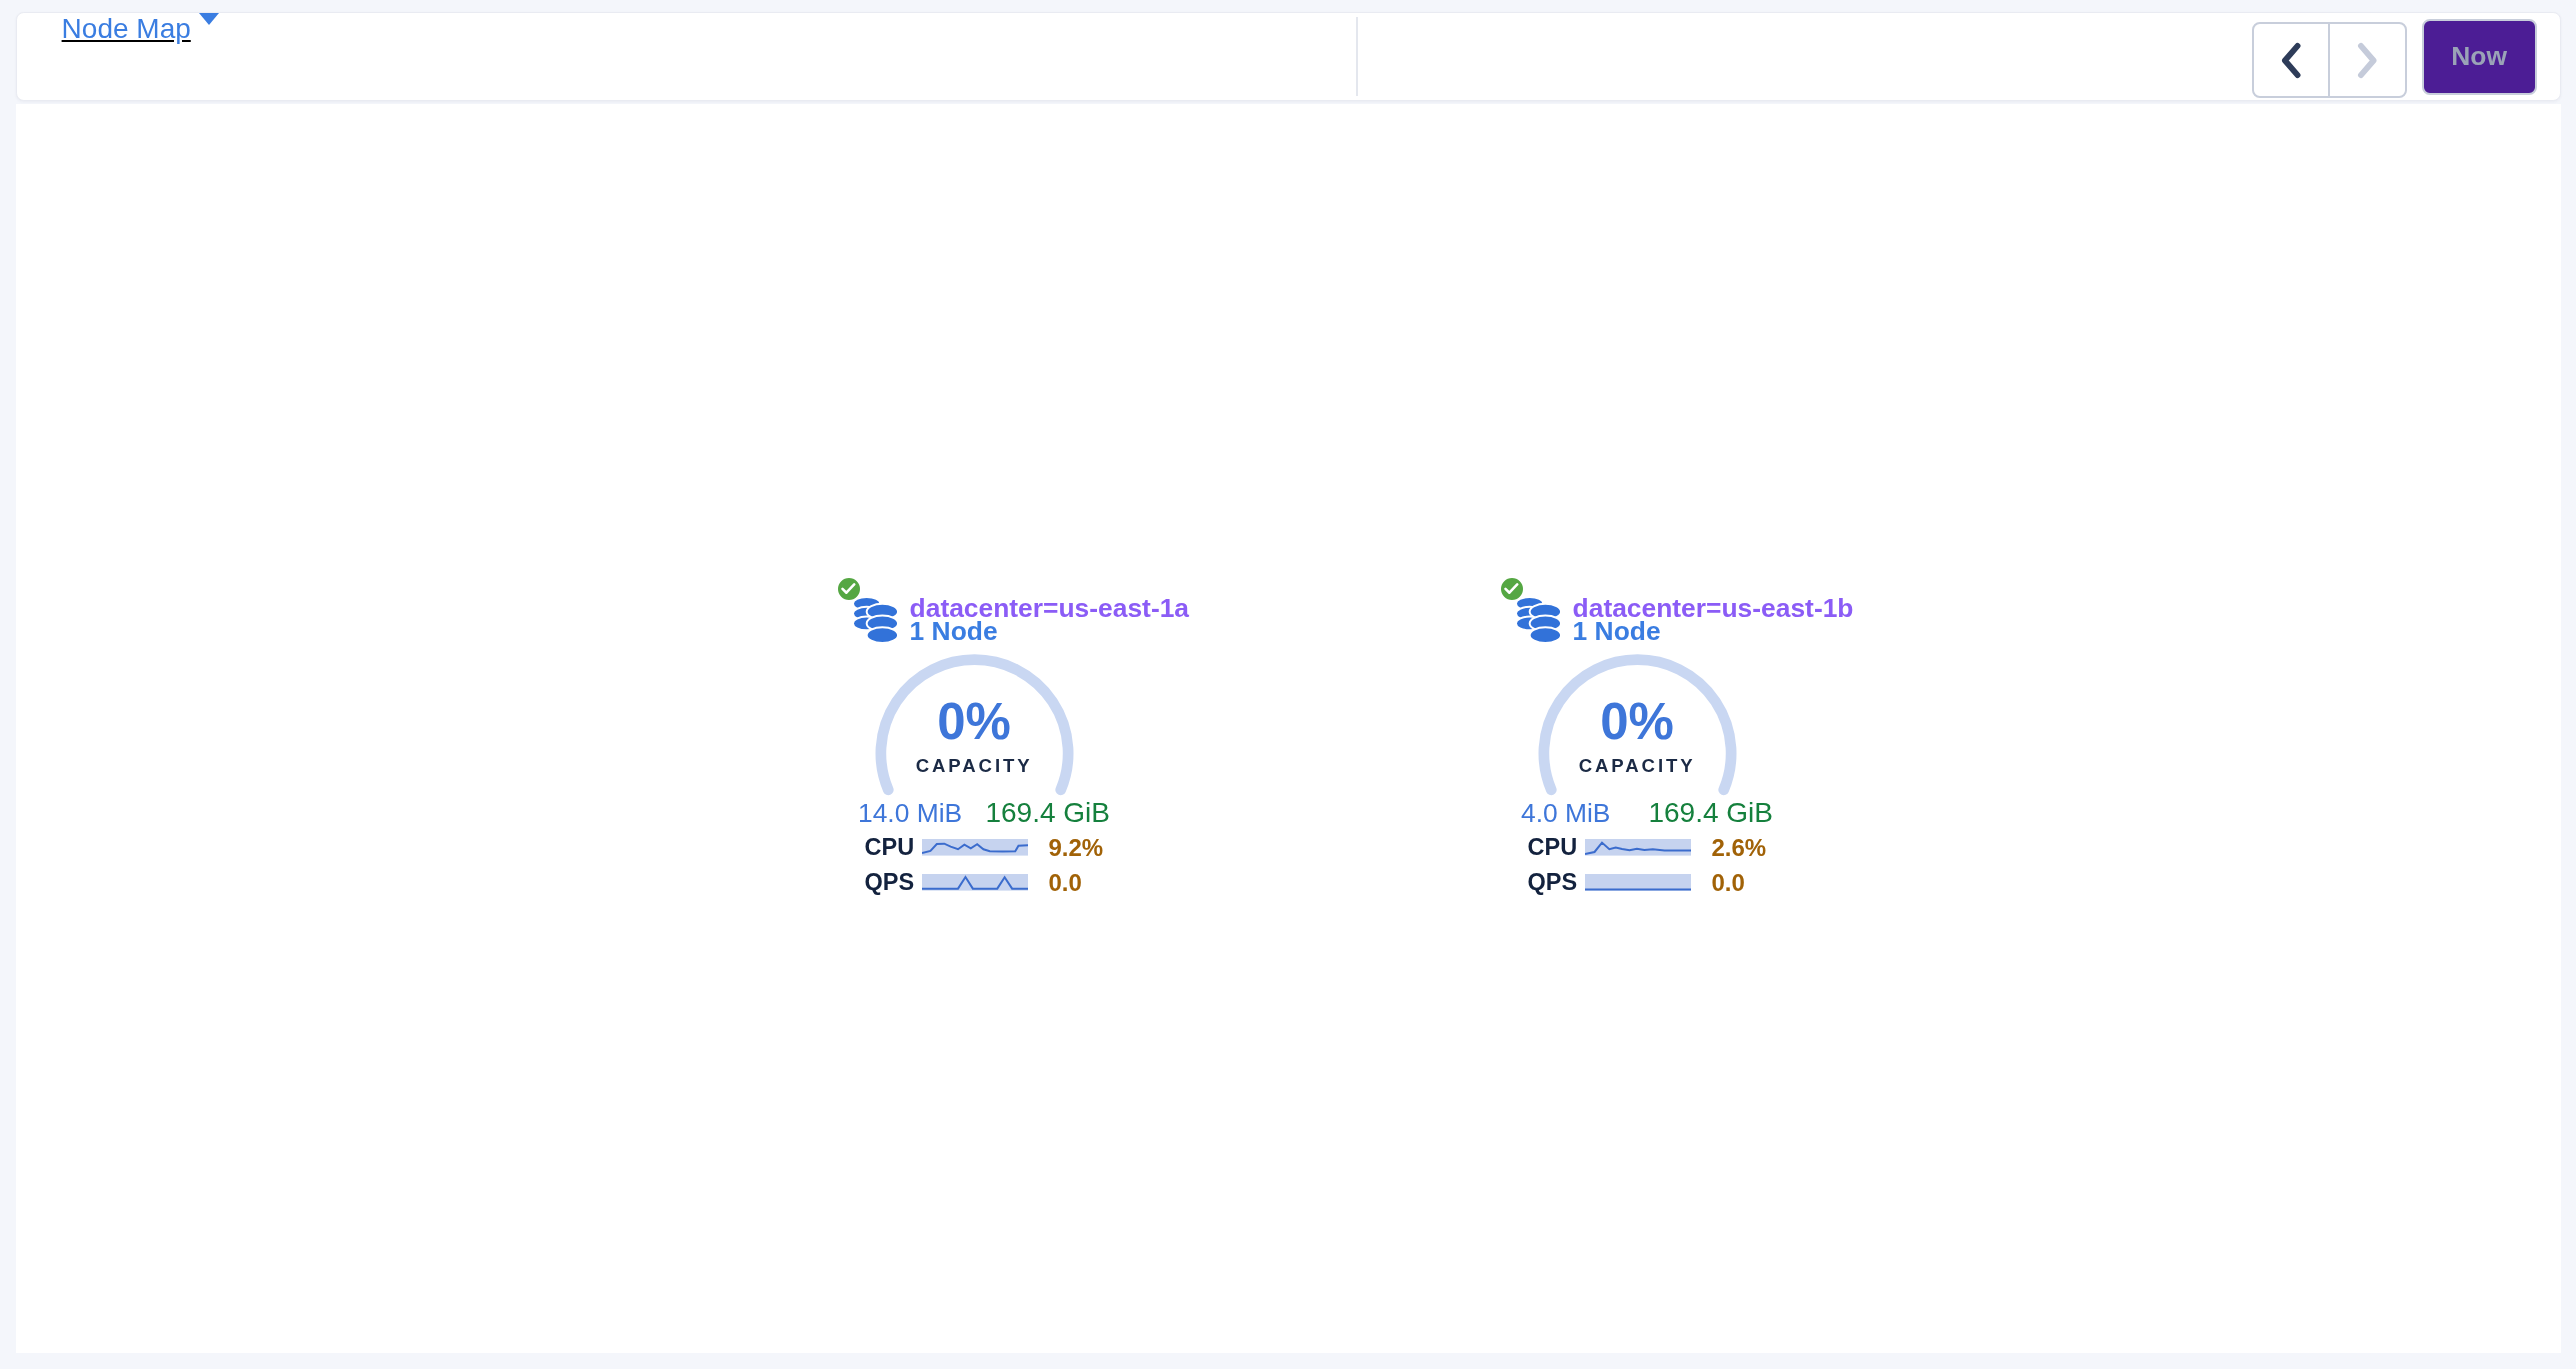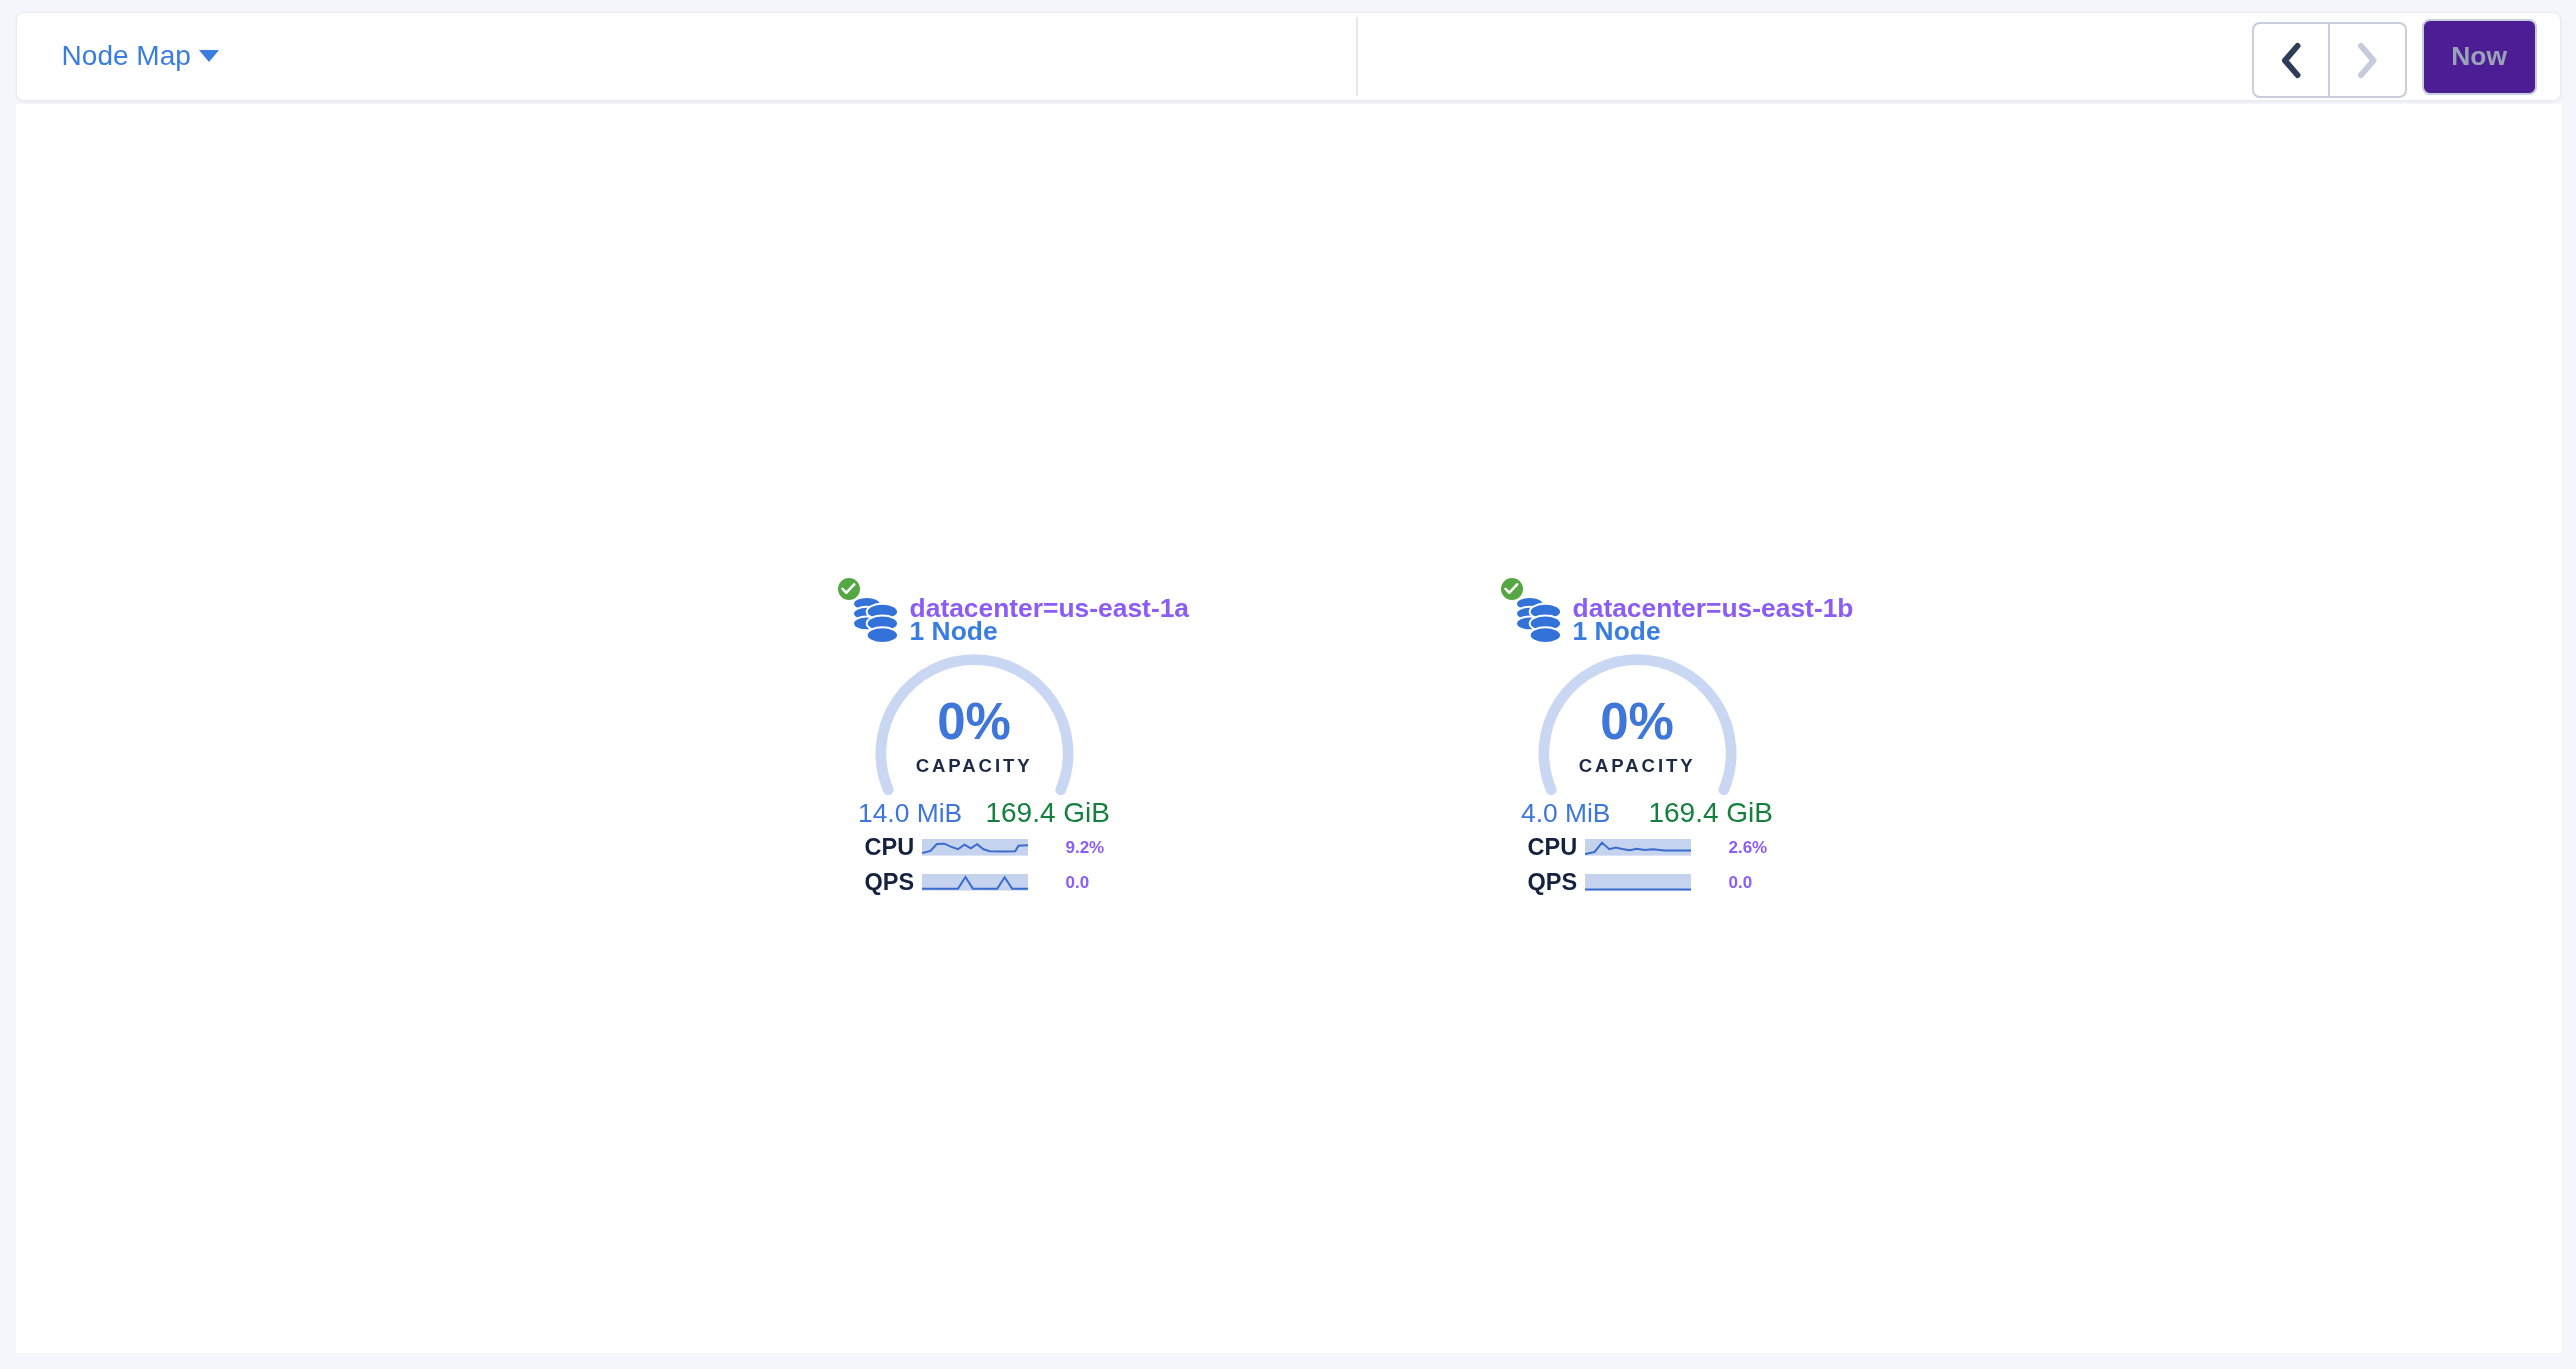--- a/index.html
+++ b/index.html
@@ -13,21 +13,21 @@
   #screen { position:absolute; inset:0; }
 
   
   .toolbar {
     position:absolute; left:15.6px; top:11.7px; width:2545px; height:89px;
     background:#ffffff; border:1px solid #e9ebf2; border-radius:7.8px;
     box-shadow:0 1px 2.9px rgba(30,40,70,0.05);
   }
   .view-selector {
     position:absolute; left:45px; top:0; height:87px;
-    display:flex; align-items:center; gap:8px; cursor:pointer;
+    display:flex; gap:8px; cursor:pointer;text-decoration:underline;
   }
   .view-selector .label { color:#3a7de1; font-size:28px; font-weight:400; }
   .caret-down {
     width:0; height:0; border-left:10.8px solid transparent;
     border-right:10.8px solid transparent; border-top:12.7px solid #3a7de1;
   }
   .breadcrumb {
     position:absolute; left:610px; top:0; height:87px;
     display:flex; align-items:center; gap:13.7px;
   }
@@ -105,21 +105,21 @@
   .metric-row {
     position:absolute; left:2px; width:284px; height:31px; padding-left:29px;
     display:flex; align-items:center;
   }
   .metric-row.cpu { top:262px; }
   .metric-row.qps { top:297px; }
   .metric-label { width:55px; font-size:23.5px; font-weight:700; color:#13223e; }
   .spark { width:106px; height:16.6px; margin-left:2.9px; display:block; }
   .spark-bg { fill:#c6d3ef; }
   .spark-line { fill:none; stroke:#3b6ccd; stroke-width:2; vector-effect:non-scaling-stroke; }
-  .metric-value { margin-left:37px; font-size:17px; font-weight:700; color:#8b5cf6; }
+  .metric-value { margin-left:20px; font-size:24px; font-weight:700; color:#a16207; }
 
   
   .up-btn {
     position:absolute; left:67px; top:1109px; width:284px; height:89px;
     background:#fff; border:1px solid #ececf0; border-radius:7.8px;
     box-shadow:0 2.9px 7.8px rgba(40,50,80,0.10);
     display:flex; align-items:center; justify-content:center; gap:11.7px;
     color:#4b5467; font-size:28px; cursor:pointer;
   }
   .up-arrow { width:25.4px; height:27px; }

